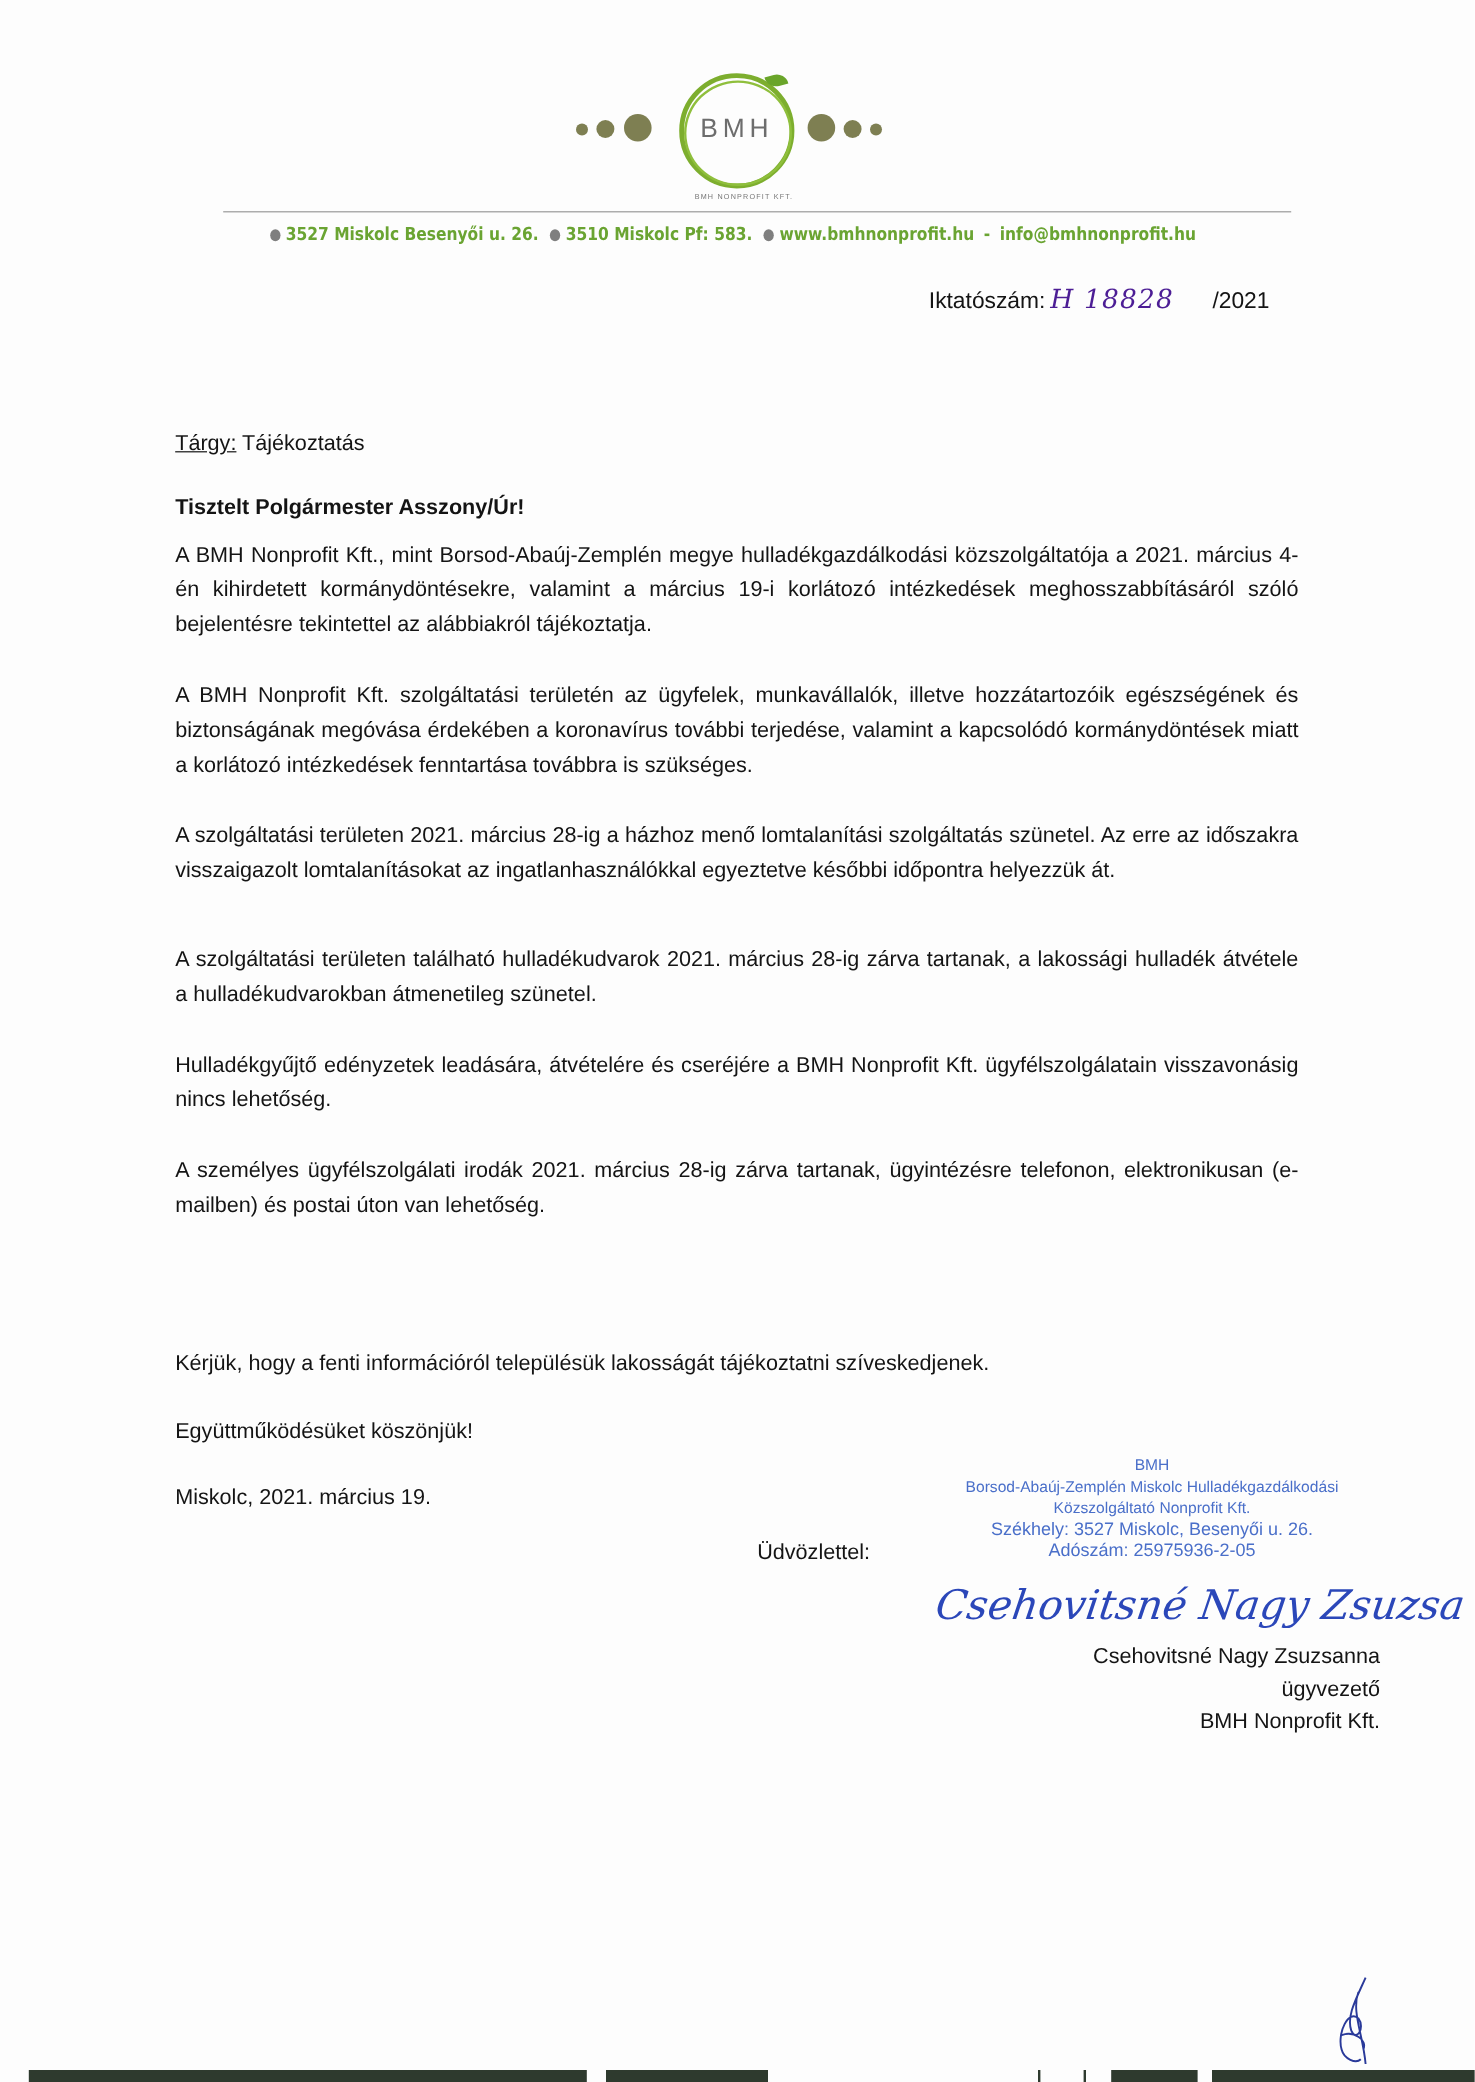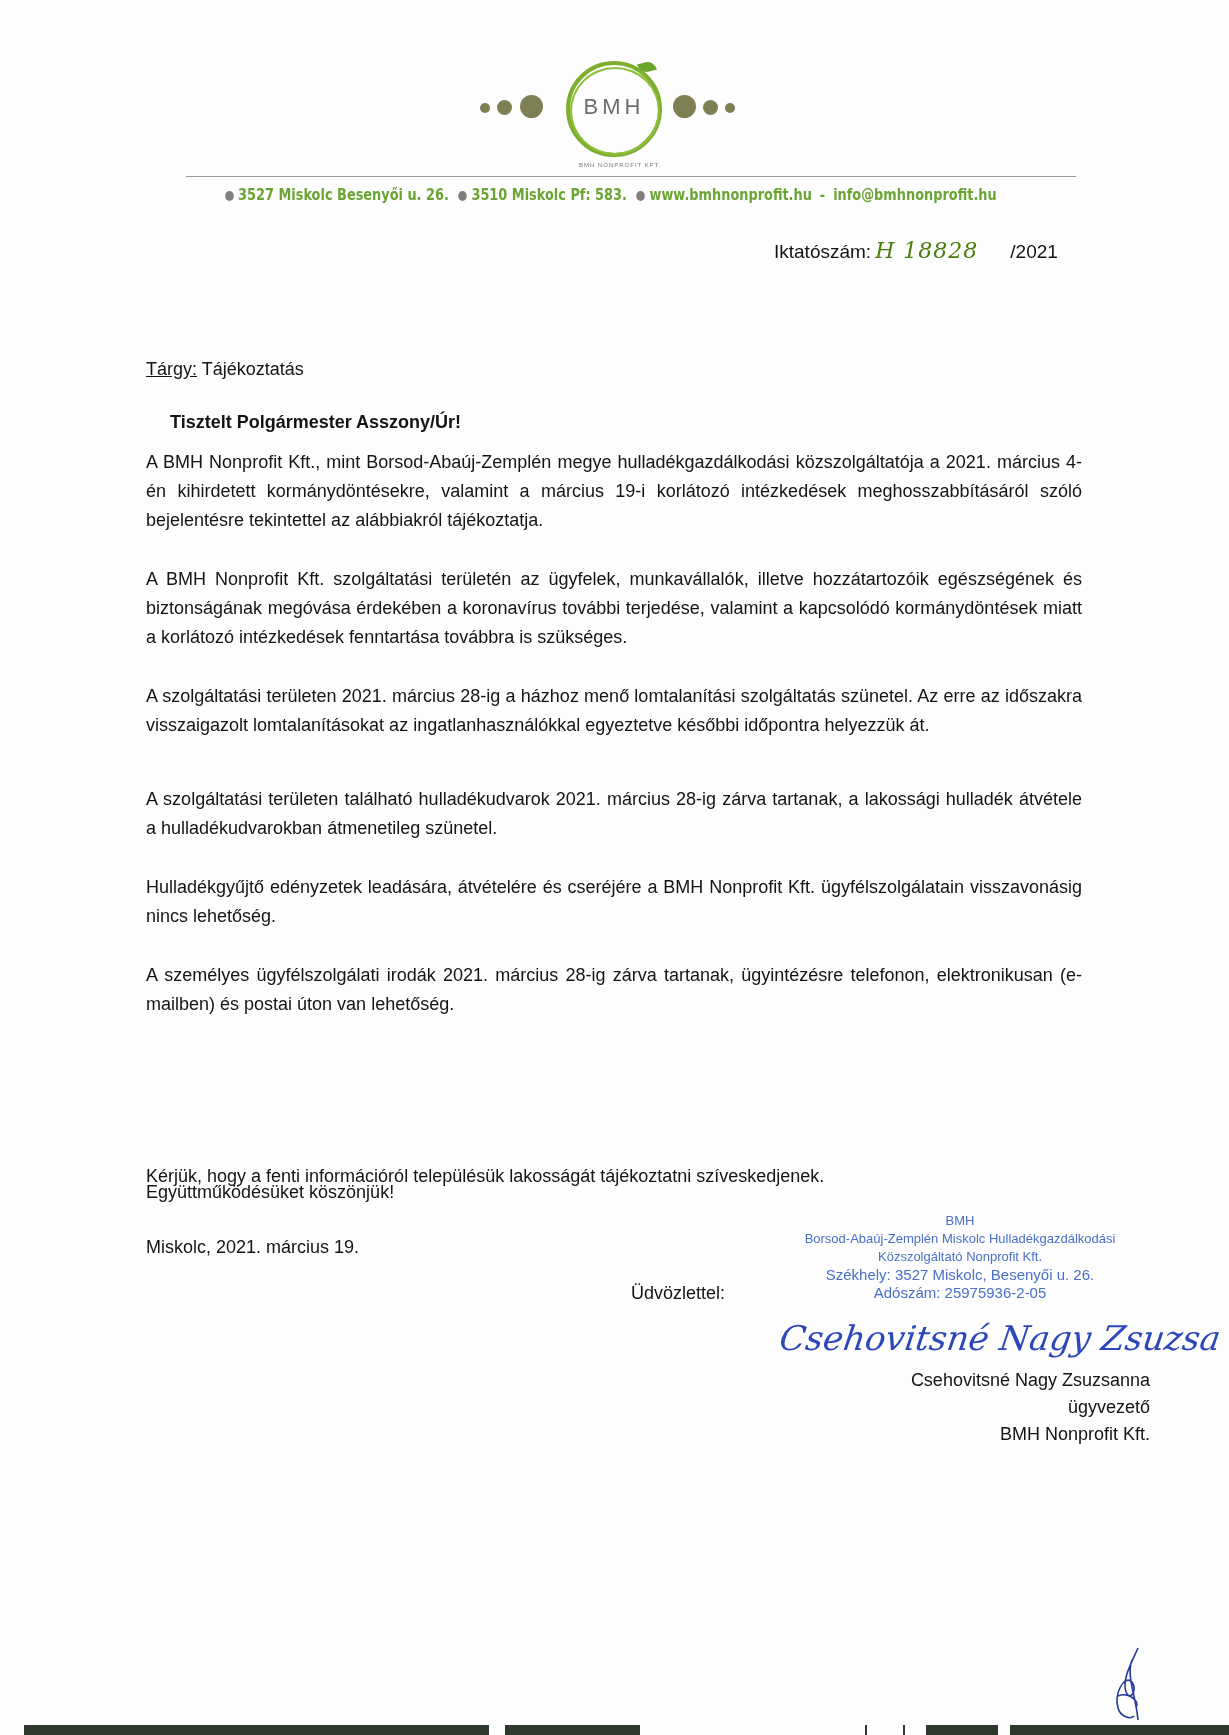--- a/index.html
+++ b/index.html
@@ -12,27 +12,27 @@
   .logo .ring2{position:absolute;left:90px;top:9px;width:90px;height:88px;border-radius:50%;border:2px solid #8fbf3c;box-sizing:border-box;}
   .logo .leaf{position:absolute;left:158px;top:4px;width:18px;height:10px;background:#6aa52a;border-radius:0 10px 0 10px;transform:rotate(-15deg);}
   .logo .mark{position:absolute;left:92px;top:36px;width:84px;text-align:center;font-size:22px;letter-spacing:4px;color:#6d6d6d;}
   .logo .sub{position:absolute;left:70px;top:104px;width:140px;text-align:center;font-size:6px;letter-spacing:1px;color:#777;}
   .rule{position:absolute;left:186px;top:176px;width:890px;height:1px;background:#9a9a9a;}
   .contact{position:absolute;left:220px;top:186px;font-size:15px;font-weight:bold;color:#6aa432;white-space:nowrap;font-family:"DejaVu Sans",sans-serif;transform:scaleX(0.86);transform-origin:left;}
   .contact .bullet{display:inline-block;width:10px;height:10px;border-radius:50%;background:#7f7f7f;margin:0 5px 0 6px;vertical-align:-1px;}
   .contact .sep{margin:0 4px;}
   
   .ref{position:absolute;left:774px;top:238px;font-size:19px;white-space:nowrap;}
-  .ref .hand{font-family:"DejaVu Serif",serif;font-style:italic;color:#4d7c0f;font-size:22px;margin-left:4px;letter-spacing:1px;}
+  .ref .hand{font-family:"DejaVu Serif",serif;font-style:italic;color:#4c1d95;font-size:22px;margin-left:4px;letter-spacing:1px;}
   .ref .year{margin-left:32px;}
   
   .txt{position:absolute;left:146px;width:936px;font-size:18px;line-height:29px;}
   .just{text-align:justify;text-align-last:left;}
   .subj u{text-decoration:underline;}
-  .bold{font-weight:bold;margin-left:24px;}
+  .bold{font-weight:bold;}
   
   .stamp{position:absolute;left:770px;top:1212px;width:380px;text-align:center;color:#4a6fc9;font-size:13px;line-height:18px;}
   .stamp .l4,.stamp .l5{font-size:15px;}
   .greet{position:absolute;left:631px;top:1283px;font-size:18px;}
   .sigscrawl{position:absolute;left:780px;top:1318px;font-family:"DejaVu Serif",serif;font-style:italic;color:#2b47b9;font-size:34px;white-space:nowrap;transform:skewX(-8deg);}
   .signer{position:absolute;left:770px;top:1367px;width:380px;text-align:right;font-size:18px;line-height:27px;}
   .initials{position:absolute;left:1108px;top:1646px;width:40px;height:76px;}
   .footer-bars{position:absolute;left:0;top:1725px;width:1229px;height:10px;}
   .footer-bars div{position:absolute;top:0;height:10px;background:#2e3a2e;}
 </style>
@@ -74,21 +74,21 @@
   </div>
 
   <div class="txt bold" style="top:408px;">Tisztelt Polgármester Asszony/Úr!</div>
 
   <div class="txt just" style="top:448px;">A BMH Nonprofit Kft., mint Borsod-Abaúj-Zemplén megye hulladékgazdálkodási közszolgáltatója a 2021. március 4-én kihirdetett kormánydöntésekre, valamint a március 19-i korlátozó intézkedések meghosszabbításáról szóló bejelentésre tekintettel az alábbiakról tájékoztatja.</div>
   <div class="txt just" style="top:565px;">A BMH Nonprofit Kft. szolgáltatási területén az ügyfelek, munkavállalók, illetve hozzátartozóik egészségének és biztonságának megóvása érdekében a koronavírus további terjedése, valamint a kapcsolódó kormánydöntések miatt a korlátozó intézkedések fenntartása továbbra is szükséges.</div>
   <div class="txt just" style="top:682px;">A szolgáltatási területen 2021. március 28-ig a házhoz menő lomtalanítási szolgáltatás szünetel.  Az erre az időszakra visszaigazolt lomtalanításokat az ingatlanhasználókkal egyeztetve későbbi időpontra helyezzük át.</div>
   <div class="txt just" style="top:785px;">A szolgáltatási területen található hulladékudvarok 2021. március 28-ig zárva tartanak, a lakossági hulladék átvétele a hulladékudvarokban átmenetileg szünetel.</div>
   <div class="txt just" style="top:873px;">Hulladékgyűjtő edényzetek leadására, átvételére és cseréjére a BMH Nonprofit Kft. ügyfélszolgálatain visszavonásig nincs lehetőség.</div>
   <div class="txt just" style="top:961px;">A személyes ügyfélszolgálati irodák 2021. március 28-ig zárva tartanak, ügyintézésre telefonon, elektronikusan (e-mailben) és postai úton van lehetőség.</div>
-  <div class="txt" style="top:1122px;margin-top:40px;">Kérjük, hogy a fenti információról településük lakosságát tájékoztatni szíveskedjenek.</div>
+  <div class="txt" style="top:1122px;">Kérjük, hogy a fenti információról településük lakosságát tájékoztatni szíveskedjenek.</div>
   <div class="txt" style="top:1178px;">Együttműködésüket köszönjük!</div>
 
   <div class="txt" style="top:1233px;width:400px;">Miskolc, 2021. március 19.</div>
 
   <div class="stamp">
     <div>BMH</div>
     <div>Borsod-Abaúj-Zemplén Miskolc Hulladékgazdálkodási</div>
     <div>Közszolgáltató Nonprofit Kft.</div>
     <div class="l4">Székhely: 3527 Miskolc, Besenyői u. 26.</div>
     <div class="l5">Adószám: 25975936-2-05</div>

